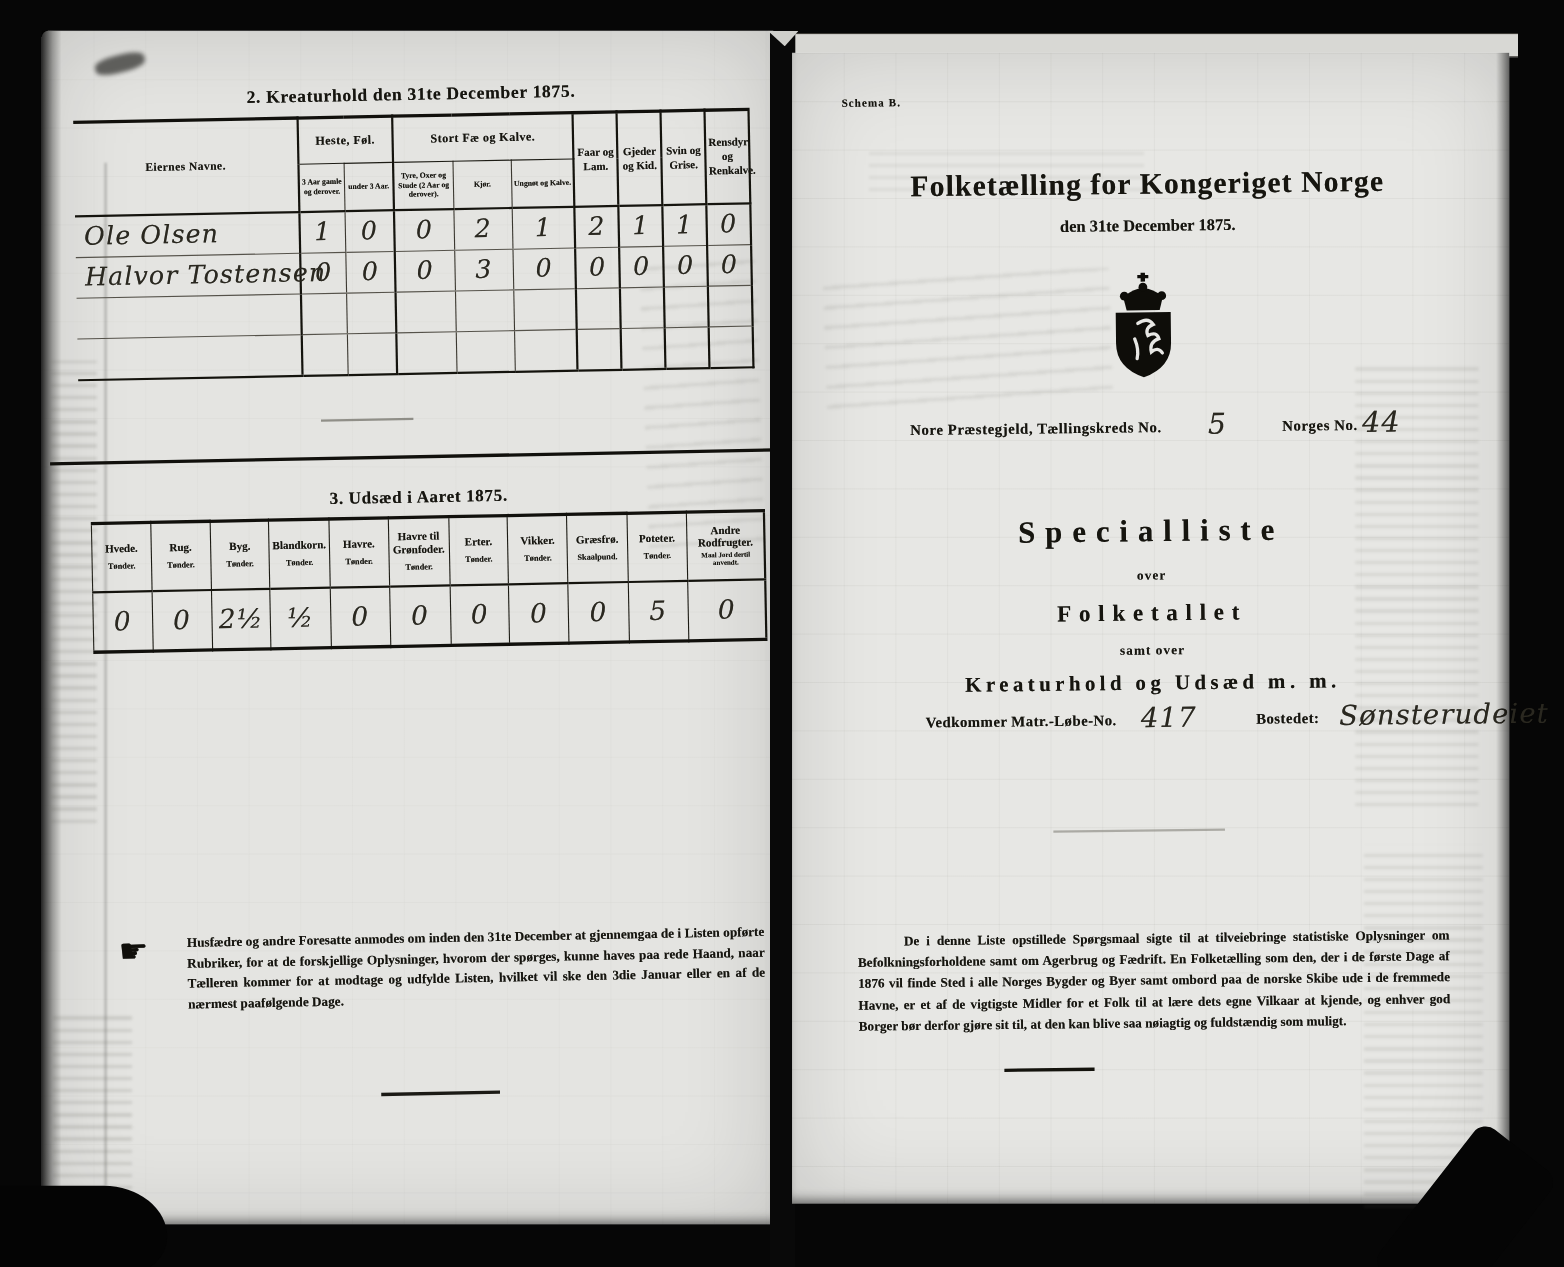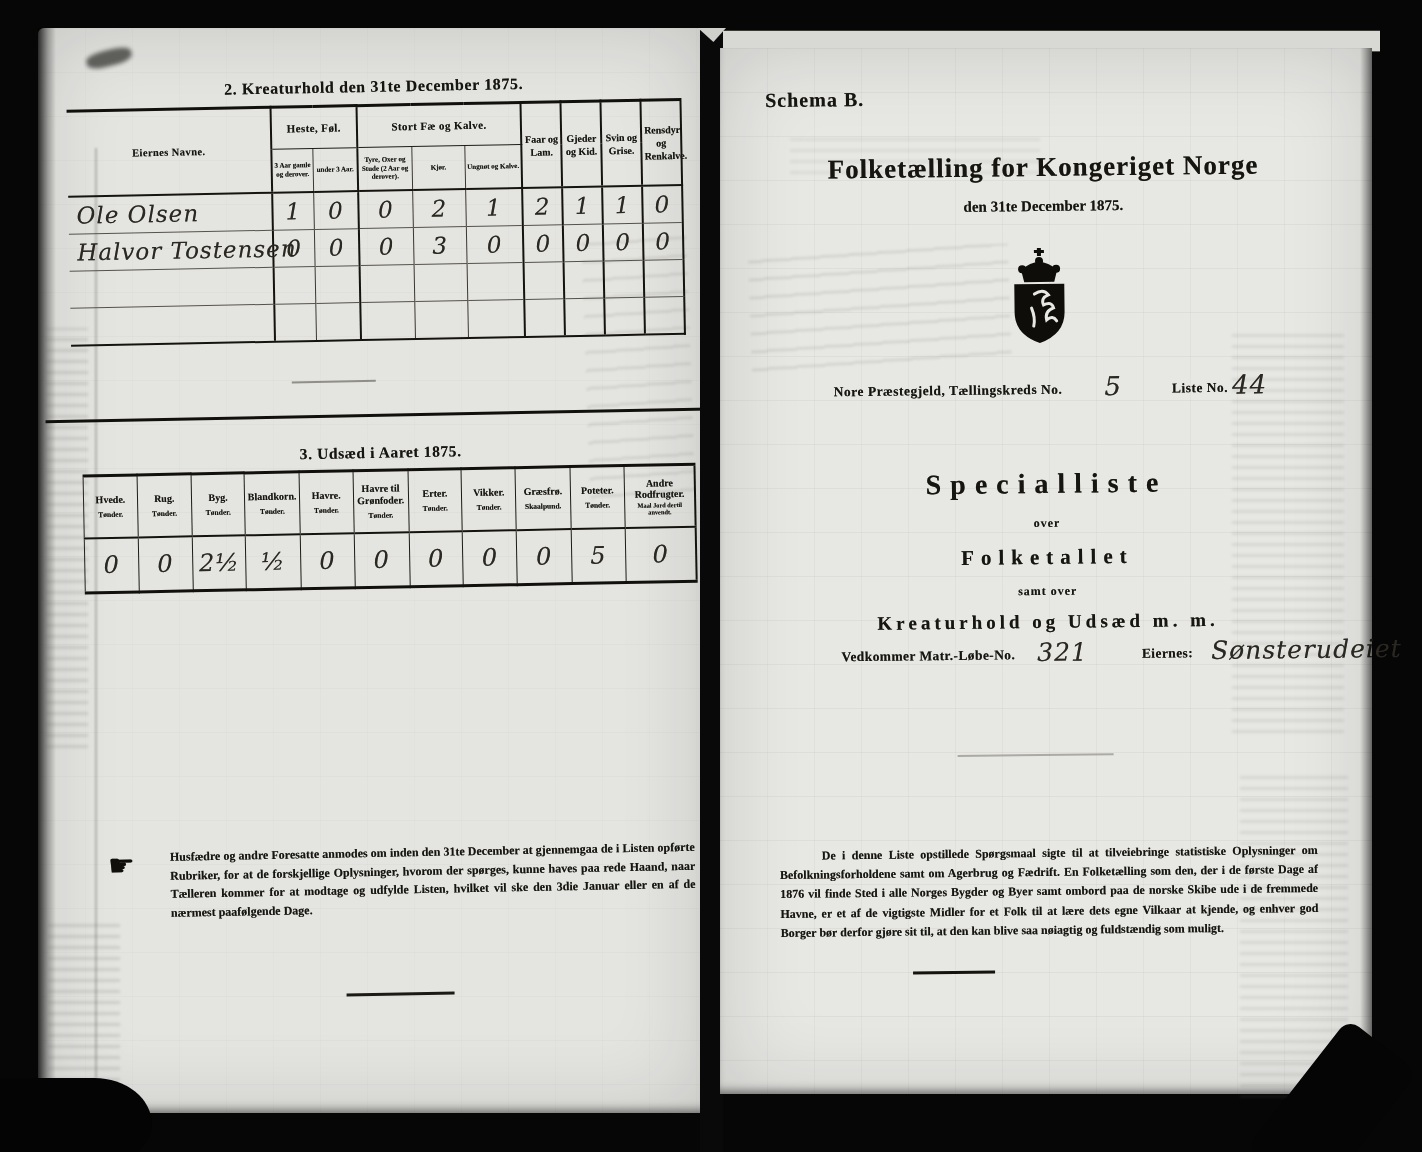--- a/index.html
+++ b/index.html
@@ -82,21 +82,21 @@
 
   .note-block{position:absolute;left:64px;top:816px;width:588px;}
   .manicule{position:absolute;left:0;top:2px;font-family:"DejaVu Sans",sans-serif;
       font-size:30px;line-height:1;color:#100f0b;}
   .note-text{margin-left:62px;width:525px;font-weight:bold;font-size:12px;line-height:1.55;
       text-align:justify;}
   .bottom-dash{position:absolute;left:300px;top:965px;width:108px;height:2.5px;background:#1b1a15;}
 
   
   .rp-inner{position:absolute;inset:0;transform:rotate(-0.65deg);transform-origin:320px 300px;}
-  .schema-label{position:absolute;left:48px;top:38px;font-weight:bold;font-size:20px;letter-spacing:1px;}
+  .schema-label{position:absolute;left:48px;top:38px;font-weight:bold;font-size:10px;letter-spacing:1px;}
   .main-title{position:absolute;left:40px;top:104px;width:570px;text-align:center;
       font-weight:bold;font-size:27px;letter-spacing:1px;}
   .date-line{position:absolute;left:40px;top:150px;width:570px;text-align:center;
       font-weight:bold;font-size:15px;}
   .coat{position:absolute;left:282px;top:198px;width:76px;height:100px;}
   .district-line{position:absolute;left:40px;top:322px;width:580px;text-align:center;white-space:nowrap;}
   .district-line .pr{font-weight:bold;font-size:13.5px;letter-spacing:.5px;}
   .district-line .hand{font-size:26px;position:relative;top:2px;}
   .gap1{display:inline-block;width:34px;} .gap2{display:inline-block;width:42px;}
 
@@ -315,38 +315,38 @@
             <path d="M30,62 q4,10 2,18"></path>
           </g>
         </svg>
       </div>
 
       <div class="district-line">
         <span class="pr">Nore Præstegjeld, Tællingskreds No.</span>
         <span class="gap1"></span>
         <span class="hand">5</span>
         <span class="gap2"></span>
-        <span class="pr">Liste No.</span>
+        <span class="pr">Norges No.</span>
         <span class="hand">44</span>
       </div>
 
       <div class="list-head">
         <div class="lh-main">Specialliste</div>
         <div class="lh-over">over</div>
         <div class="lh-folk">Folketallet</div>
         <div class="lh-samt">samt over</div>
         <div class="lh-kreatur">Kreaturhold og Udsæd m. m.</div>
       </div>
 
       <div class="matr-line">
         <span class="lbl">Vedkommer Matr.-Løbe-No.</span>
         <span style="display:inline-block;width:14px;"></span>
-        <span class="hand">321</span>
+        <span class="hand">417</span>
         <span class="matr-gap"></span>
-        <span class="lbl">Eiernes:</span>
+        <span class="lbl">Bostedet:</span>
         <span style="display:inline-block;width:10px;"></span>
         <span class="hand">Sønsterudeiet</span>
       </div>
 
       <div class="faint-rule"></div>
 
       <div class="info-par">De i denne Liste opstillede Spørgsmaal sigte til at tilveiebringe statistiske Oplysninger om Befolkningsforholdene samt om Agerbrug og Fædrift.  En Folketælling som den, der i de første Dage af 1876 vil finde Sted i alle Norges Bygder og Byer samt ombord paa de norske Skibe ude i de fremmede Havne, er et af de vigtigste Midler for et Folk til at lære dets egne Vilkaar at kjende, og enhver god Borger bør derfor gjøre sit til, at den kan blive saa nøiagtig og fuldstændig som muligt.</div>
 
       <div class="small-rule"></div>
     </div>

